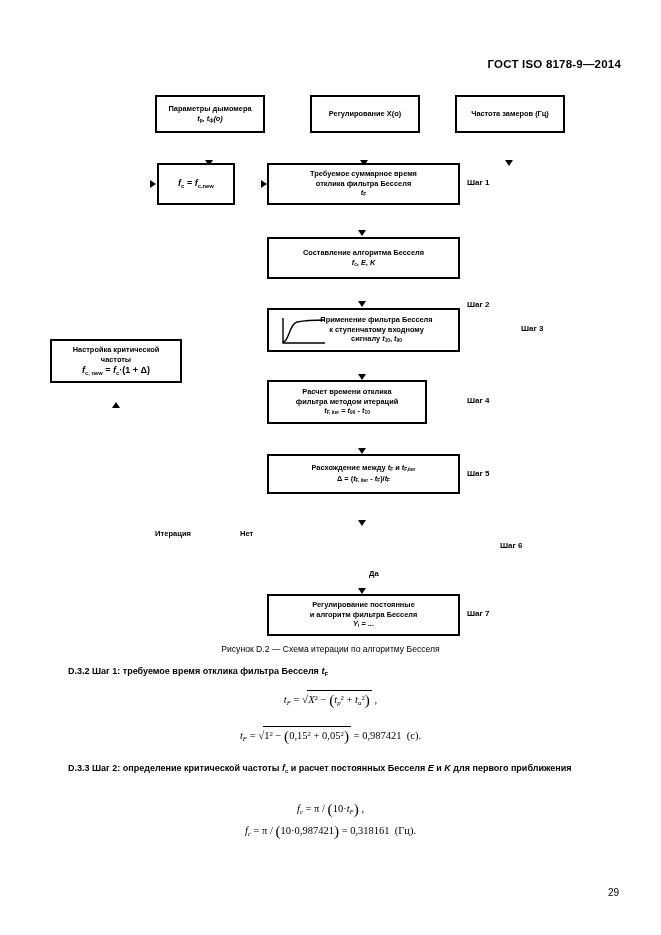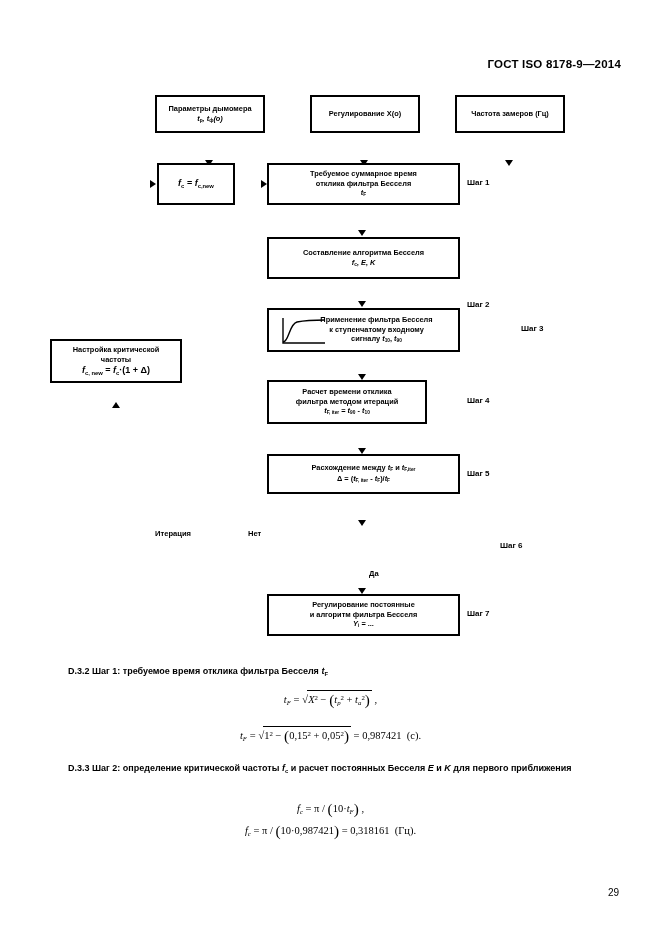--- a/index.html
+++ b/index.html
@@ -233,21 +233,21 @@
     </div>
     <div class="step-label" style="left:467px; top:389px;">Шаг 5</div>
 
     <div class="vline" style="left:362px; top:414px; height:30px;"></div>
     <div class="arrow-down" style="left:358px; top:440px;"></div>
 
     <div class="step-label" style="left:467px; top:461px;padding-left:33px;">Шаг 6</div>
 
     <div class="hline" style="left:58px; top:465px; width:209px;"></div>
     <div class="edge-label" style="left:155px; top:449px;">Итерация</div>
-    <div class="edge-label" style="left:248px; top:449px;">Нет</div>
+    <div class="edge-label" style="left:240px; top:449px;">Нет</div>
     <div class="vline" style="left:116px; top:326px; height:140px;"></div>
     <div class="arrow-up" style="left:112px; top:322px;"></div>
 
     <div class="box" style="left:50px; top:259px; width:132px; height:44px;">
       <span class="ln">Настройка критической</span>
       <span class="ln">частоты</span>
       <span class="ln" style="font-size:9px;"><i>f</i><sub class="subn">c, new</sub> = <i>f</i><sub class="subn">c</sub>·(1 + Δ)</span>
     </div>
 
     <div class="vline" style="left:116px; top:104px; height:155px;"></div>
@@ -259,20 +259,21 @@
 
     <div class="box" style="left:267px; top:514px; width:193px; height:42px;">
       <span class="ln">Регулирование постоянные</span>
       <span class="ln">и алгоритм фильтра Бесселя</span>
       <span class="ln"><i>Y</i><sub class="subn">i</sub> = ...</span>
     </div>
     <div class="step-label" style="left:467px; top:529px;">Шаг 7</div>
 
   </div>
 
+  <div class="fig-caption">Рисунок D.2 — Схема итерации по алгоритму Бесселя</div>
 
   <div class="body-head" style="top:665px;">
     D.3.2 Шаг 1: требуемое время отклика фильтра Бесселя <span class="f-it">t</span><sub class="subn">F</sub>
   </div>
 
   <div class="formula" style="top:690px;">
     <span class="f-it">t</span><sub class="sub">F</sub> =
     <span class="radsign">√</span><span class="rad"><span class="f-it">X</span><span class="sup">2</span> − <span class="bigparen">(</span><span class="f-it">t</span><sub class="sub">p</sub><span class="sup">2</span> + <span class="f-it">t</span><sub class="sub">a</sub><span class="sup">2</span><span class="bigparen">)</span></span> ,
   </div>
 

